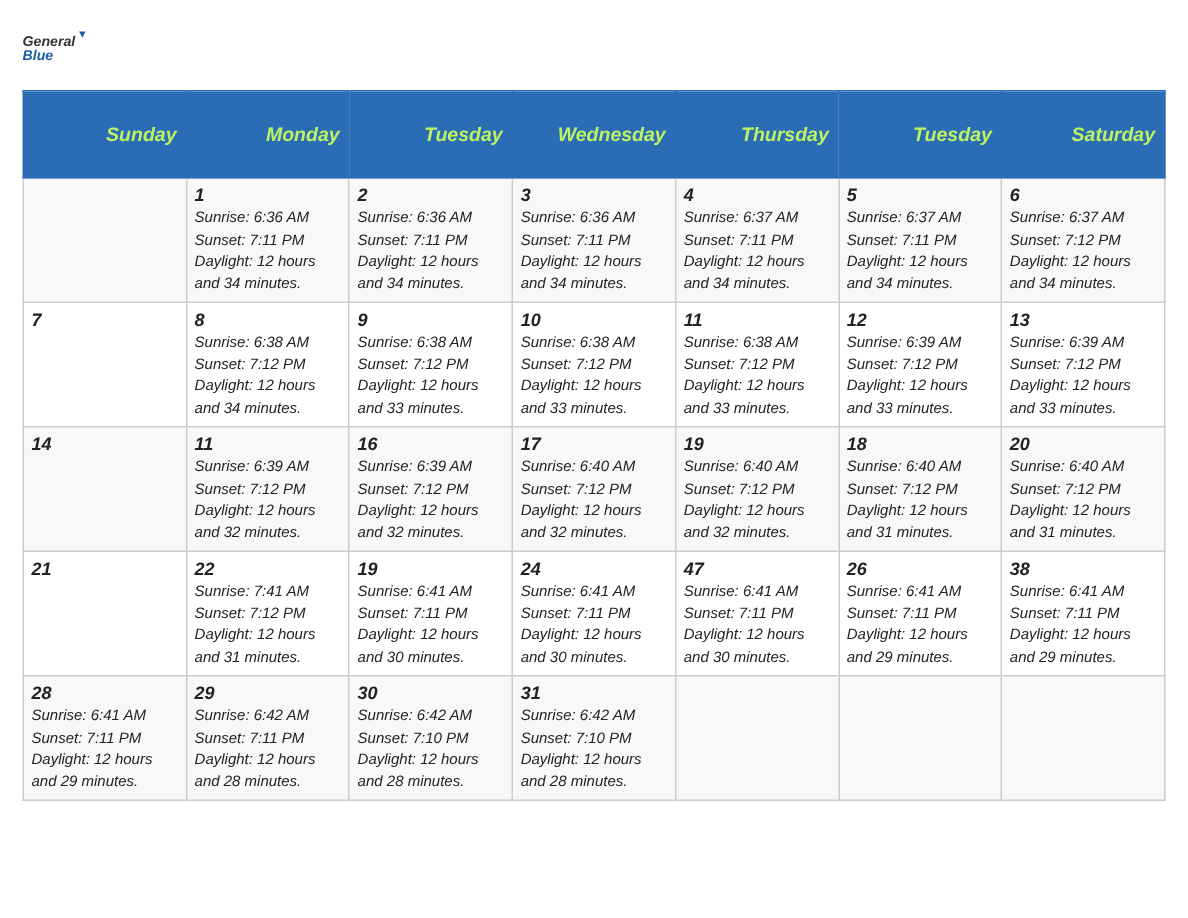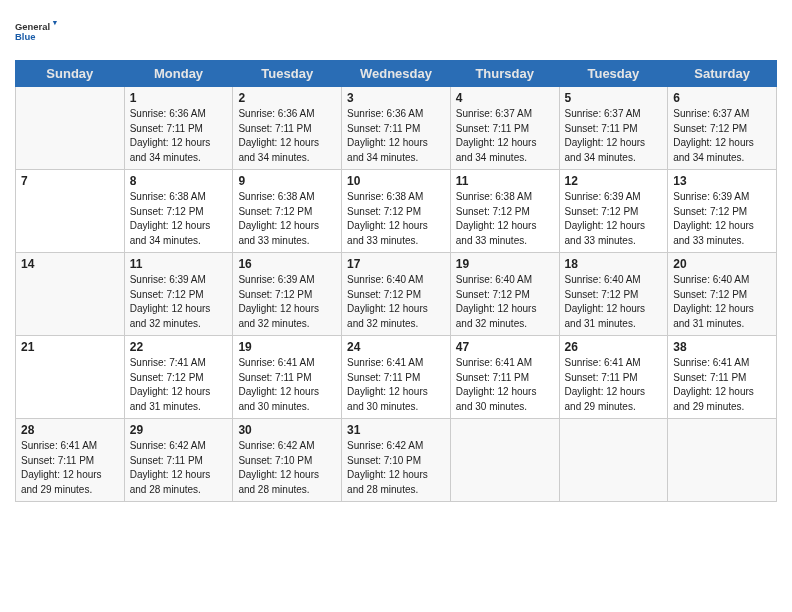--- a/index.html
+++ b/index.html
@@ -6,20 +6,21 @@
     body {
       font-family: Arial, sans-serif;
       background: #fff;
       width: 792px;
       height: 612px;
       overflow: hidden;
     }
     .container {
       width: 792px;
       padding: 10px 15px;
+      font-style: italic;
     }
     .header {
       display: flex;
       justify-content: space-between;
       align-items: flex-start;
       margin-bottom: 8px;
     }
     .logo {
       display: flex;
       align-items: center;
@@ -39,23 +40,23 @@
       font-size: 14px;
       color: #333;
     }
     table {
       width: 100%;
       border-collapse: collapse;
       table-layout: fixed;
     }
     thead tr th {
       background-color: #2a6db5;
-      color: #e5e5e5;
-      text-align: center;
-      padding: 5px 6px;
+      color: #bef264;
+      text-align: right;
+      padding: 21px 6px;
       font-size: 13px;
       font-weight: bold;
       border: 1px solid #2a6db5;
     }
     tbody tr td {
       border: 1px solid #ccc;
       vertical-align: top;
       padding: 4px 5px;
       font-size: 10.5px;
       color: #222;

